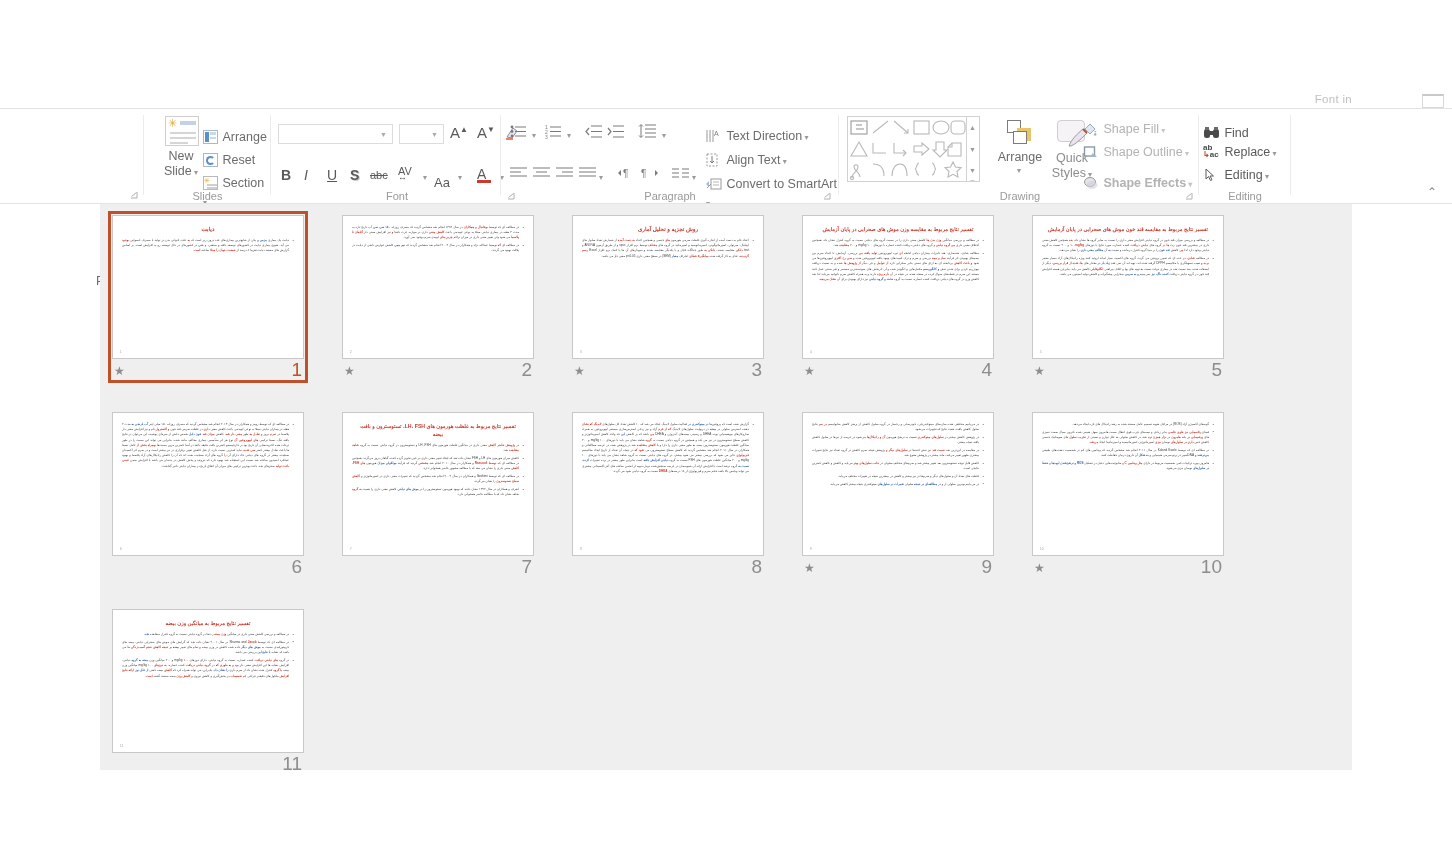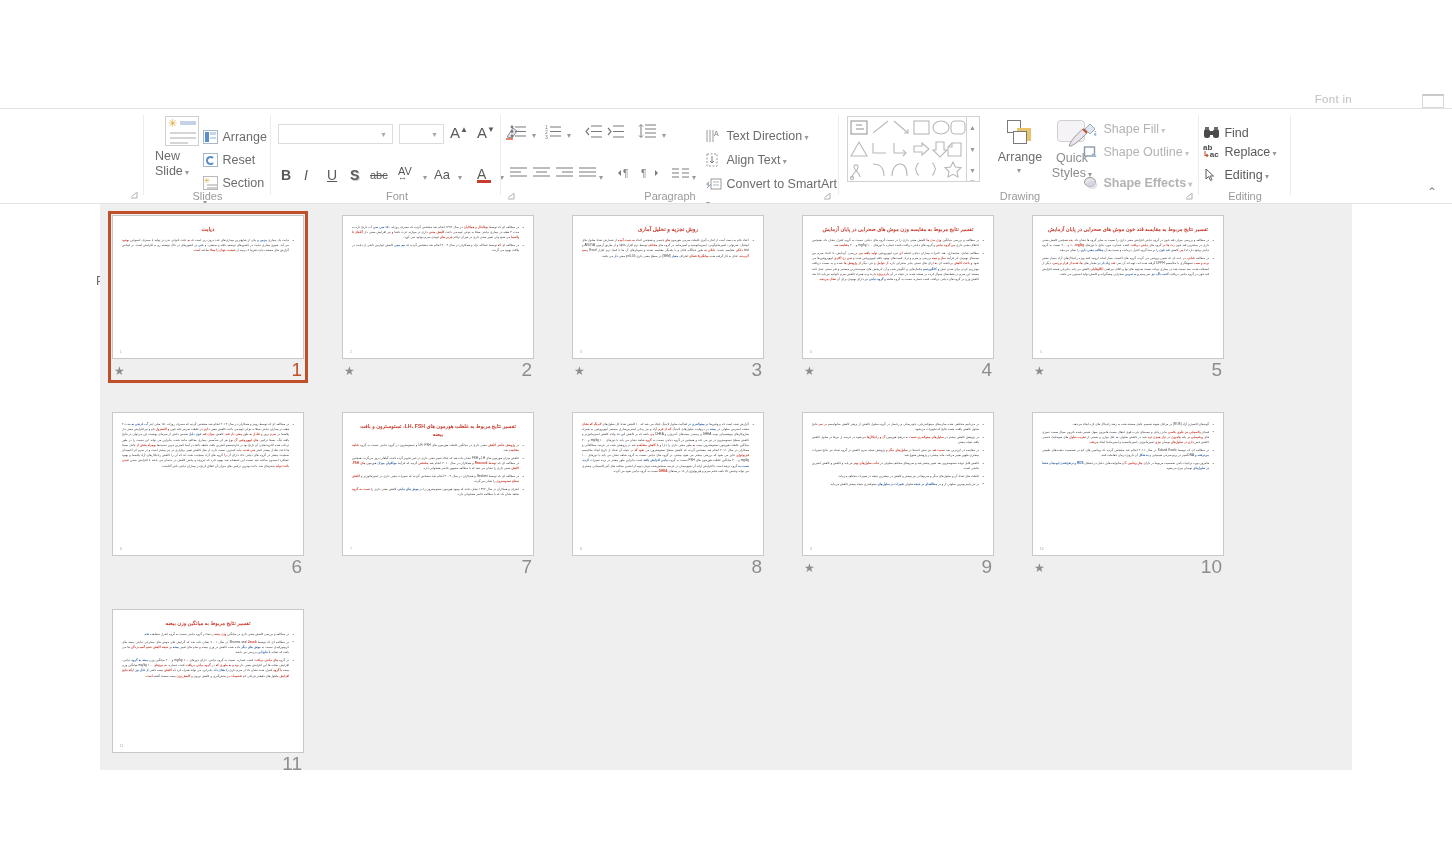--- a/index.html
+++ b/index.html
@@ -139,21 +139,21 @@
     <div class="grp" style="left:145px; width:125px;">
 
       <div style="position:absolute; left:10px; top:7px; width:52px; height:80px;">
         <div style="position:absolute; left:10px; top:0; width:34px; height:30px; border:1px solid #cfcfcf; background:#fff;">
           <div style="position:absolute; left:2px; top:2px; width:10px; height:10px; color:#e0a93b; font-size:11px; line-height:9px;">✳</div>
           <div style="position:absolute; left:14px; top:4px; width:16px; height:4px; background:#c3d3e4;"></div>
           <div style="position:absolute; left:4px; top:15px; width:26px; height:2px; background:#d5d5d5;"></div>
           <div style="position:absolute; left:4px; top:20px; width:26px; height:2px; background:#d5d5d5;"></div>
           <div style="position:absolute; left:4px; top:25px; width:18px; height:2px; background:#d5d5d5;"></div>
         </div>
-        <div style="position:absolute; left:0; top:33px; width:52px; text-align:left; font-size:12.5px; color:#6c6c6c; line-height:15px;">
+        <div style="position:absolute; left:0; top:33px; width:52px; text-align:center; font-size:12.5px; color:#6c6c6c; line-height:15px;">
           <span>New</span><br>
           <span>Slide</span><span class="caret"> ▾</span>
         </div>
       </div>
 
       <div style="position:absolute; left:58px; top:18px;">
         <span style="display:inline-block; width:15px; height:14px; border:1px solid #a8b8c8; background:#fff; vertical-align:-3px; position:relative;">
           <span style="position:absolute; left:1px; top:1px; width:4px; height:10px; background:#5b8fc9;"></span>
           <span style="position:absolute; left:6px; top:1px; width:6px; height:3px; background:#c8d8e8;"></span>
           <span style="position:absolute; left:6px; top:6px; width:6px; height:2px; background:#c8d8e8;"></span>
@@ -199,21 +199,21 @@
 
       <div class="fmt-btn" style="left:9px; top:58px; font-weight:bold;"><span>B</span></div>
       <div class="fmt-btn" style="left:32px; top:58px; font-style:italic;"><span>I</span></div>
       <div class="fmt-btn" style="left:55px; top:58px; text-decoration:underline;"><span>U</span></div>
       <div class="fmt-btn" style="left:78px; top:58px; font-weight:bold; text-shadow:1px 1px 0 #c8c8c8;"><span>S</span></div>
       <div class="fmt-btn" style="left:98px; top:60px; font-size:11px; text-decoration:line-through;"><span>abc</span></div>
       <div class="fmt-btn" style="left:126px; top:56px; font-size:11px;">
         <span>AV</span><span style="display:block; font-size:9px; margin-top:-5px;">↔</span>
       </div>
       <div class="caret" style="position:absolute; left:151px; top:64px;">▾</div>
-      <div class="fmt-btn" style="left:162px; top:58px; font-size:13px;"><span>Aa</span></div>
+      <div class="fmt-btn" style="left:162px; top:66px; font-size:13px;"><span>Aa</span></div>
       <div class="caret" style="position:absolute; left:186px; top:64px;">▾</div>
       <div class="fmt-btn" style="left:205px; top:57px; font-size:14px;">
         <span>A</span><span style="display:block; width:14px; height:3px; background:#c83c2c; margin-top:-2px;"></span>
       </div>
       <div class="caret" style="position:absolute; left:228px; top:64px;">▾</div>
 
       <div class="grp-label">Font</div>
       <div class="dlg-launcher">
         <svg width="9" height="9" viewBox="0 0 9 9">
             <path d="M1 7h6M7 1v6M1.5 5.5l5-4" stroke="#b0b0b0" fill="none" stroke-width="1"></path>

